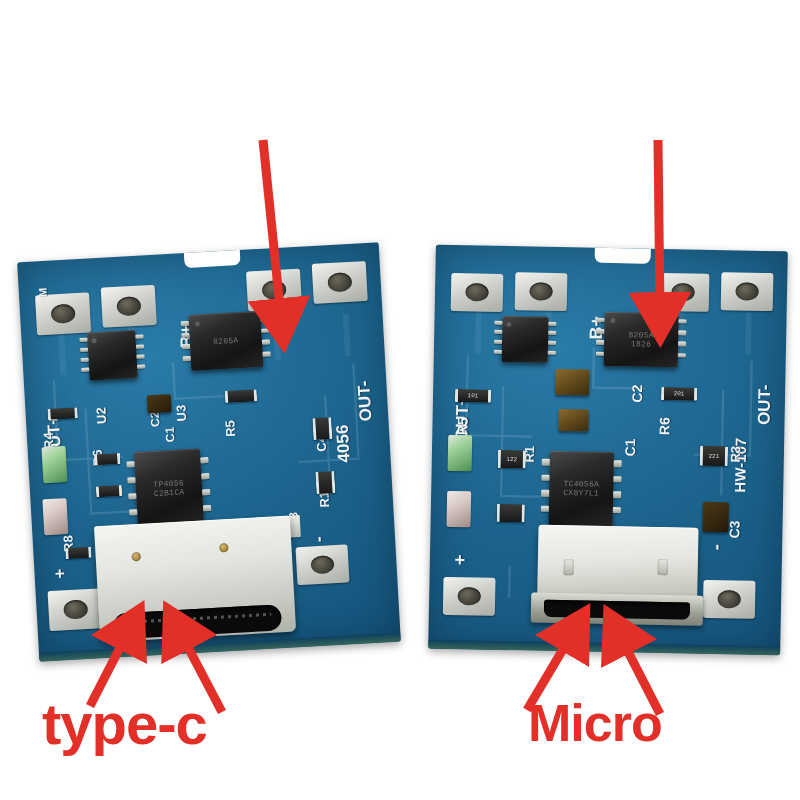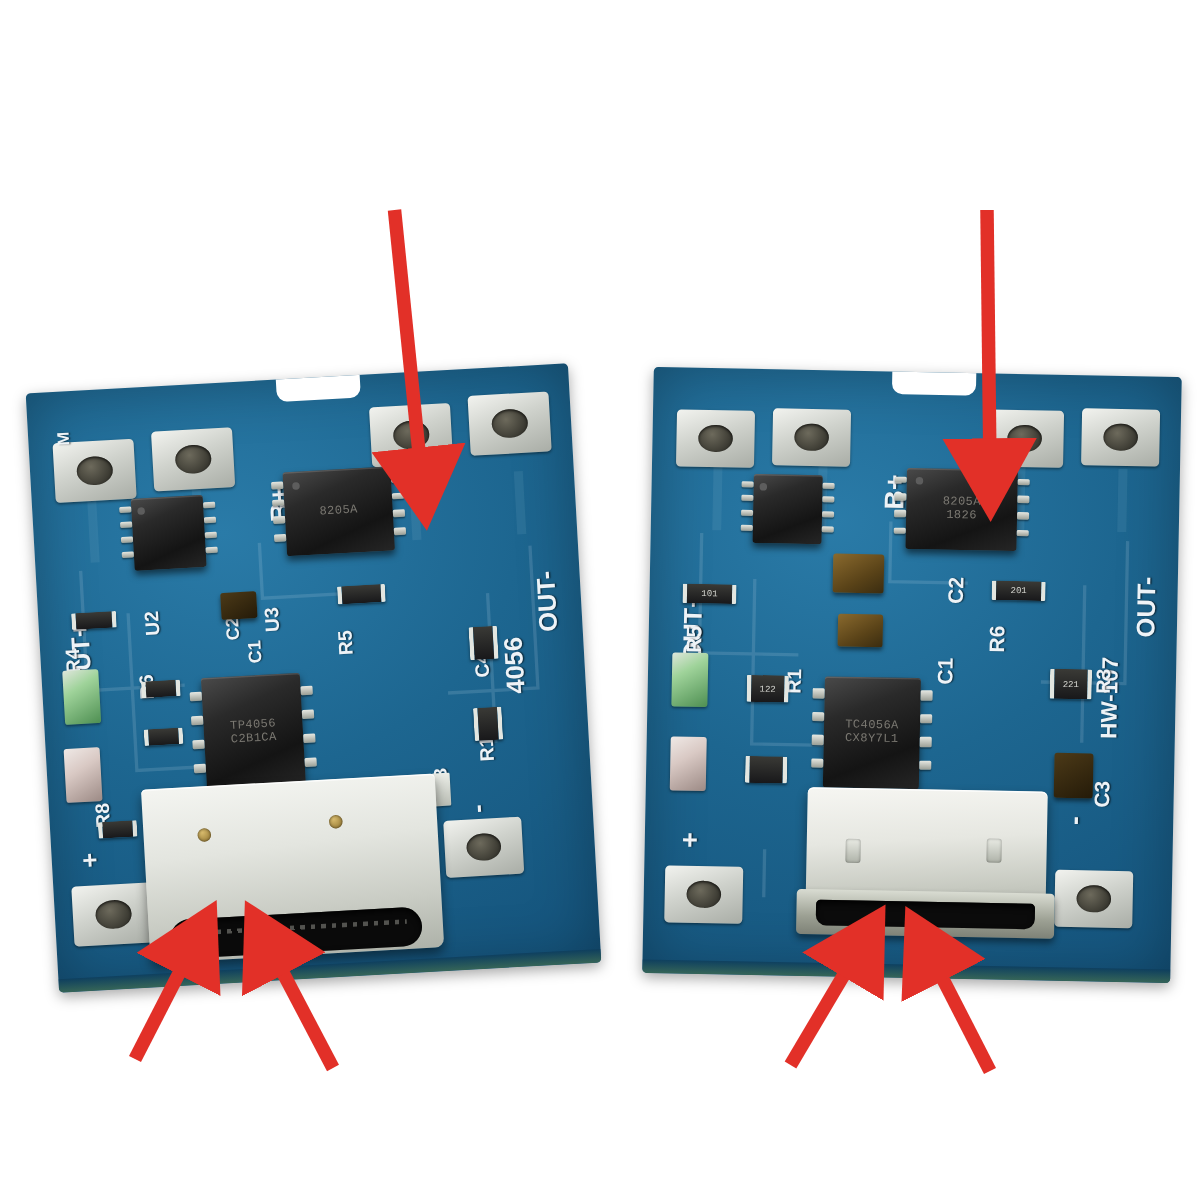--- a/index.html
+++ b/index.html
@@ -131,21 +131,23 @@
         font-family:"Liberation Sans",sans-serif;
         text-shadow:0 1px 1px rgba(0,0,0,.55);white-space:nowrap;}
   .rot90{transform:rotate(-90deg);transform-origin:left top;}
 </style>
 </head>
 <body>
 
 <div class="stage">
 
 
-
+  <div class="anno" id="label-typec">type-c</div>
+
+  <div class="anno" id="label-micro">Micro</div>
 
   <div class="board-wrap" id="board-left">
     <div class="pcb">
       <div class="pcb-notch"></div>
 
       <svg class="traces" viewBox="0 0 362 400" preserveAspectRatio="none">
         <g stroke="#bcd6e6" stroke-width="2.2" fill="none" opacity=".55">
           <path d="M30 120 L30 200 L95 200"></path>
           <path d="M60 150 L60 255 L120 255"></path>
           <path d="M330 120 L330 215 L270 215"></path>

